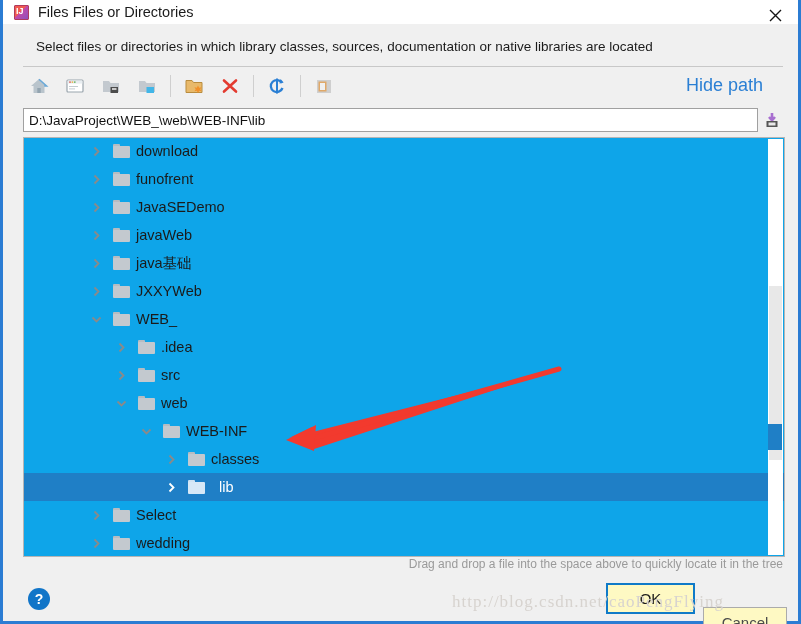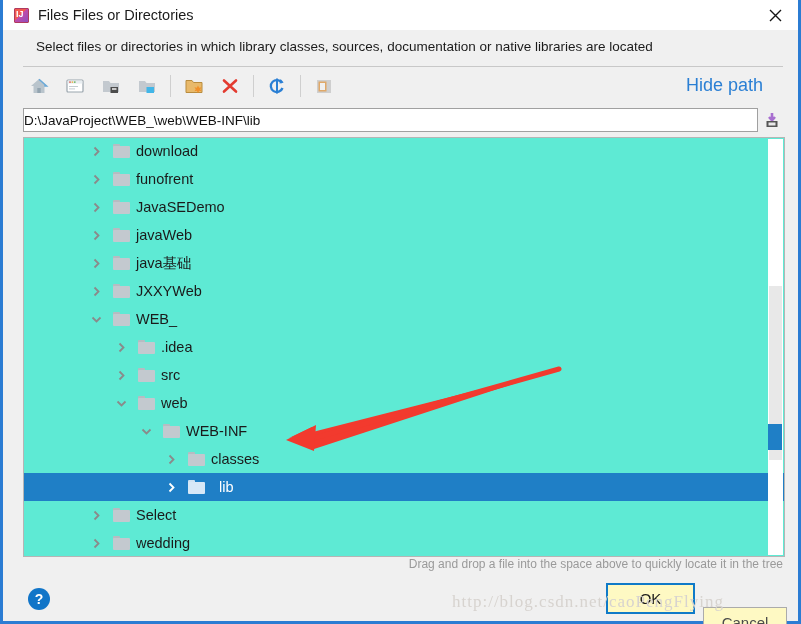--- a/index.html
+++ b/index.html
@@ -12,21 +12,21 @@
   .window{
     position:absolute;left:0;top:0;width:801px;height:624px;
     background:#f0f0f0;
     box-sizing:border-box;
     border-left:3px solid #2b7cd3;
     border-right:3px solid #2b7cd3;
     border-bottom:3px solid #2b7cd3;
   }
   
   .titlebar{
-    position:absolute;left:0;top:0;right:0;height:30px;
+    position:absolute;left:0;top:0;right:0;height:24px;
     background:#ffffff;
     display:flex;align-items:center;
   }
   .title-icon{
     width:17px;height:17px;margin-left:10px;margin-right:8px;
     position:relative;flex:0 0 auto;
   }
   .title-icon .sq{position:absolute;width:15px;height:15px;left:1px;top:1px;
     background:linear-gradient(135deg,#f05a4f 0%,#f05a4f 45%,#c24ba8 46%,#8b4fc0 100%);
     border:1px solid #b03a5e;box-sizing:border-box;border-radius:1px;}
@@ -66,30 +66,30 @@
   }
 
   
   .path-row{
     position:absolute;left:20px;top:107px;width:760px;height:26px;
     display:flex;align-items:center;
   }
   .path-field{
     width:735px;height:24px;box-sizing:border-box;
     border:1px solid #a0a0a0;background:#ffffff;
-    display:flex;align-items:center;
+    display:flex;align-items:center;padding-left:5px;
     font-size:13.5px;color:#111;
   }
   .path-save{width:22px;height:24px;margin-left:3px;display:flex;
     align-items:center;justify-content:center;cursor:default;}
 
   
   .tree-box{
     position:absolute;left:20px;top:137px;width:760px;height:418px;
-    border:1px solid #b5b5b5;background:#5eead4;overflow:hidden;
+    border:1px solid #b5b5b5;background:#0ea5e9;overflow:hidden;
   }
   .tree-inner{position:absolute;left:0;top:0;right:0;top:-1px;}
   .row{
     height:28px;display:flex;align-items:center;
     white-space:nowrap;cursor:default;position:relative;
   }
   .row.sel{background:#1f7fc6;}
   .row.sel .lbl{color:#ffffff;margin-left:8px;}
   .chev{width:18px;height:28px;display:flex;align-items:center;justify-content:center;flex:0 0 auto;}
   .folder{width:17px;height:14px;margin-right:6px;flex:0 0 auto;position:relative;}

